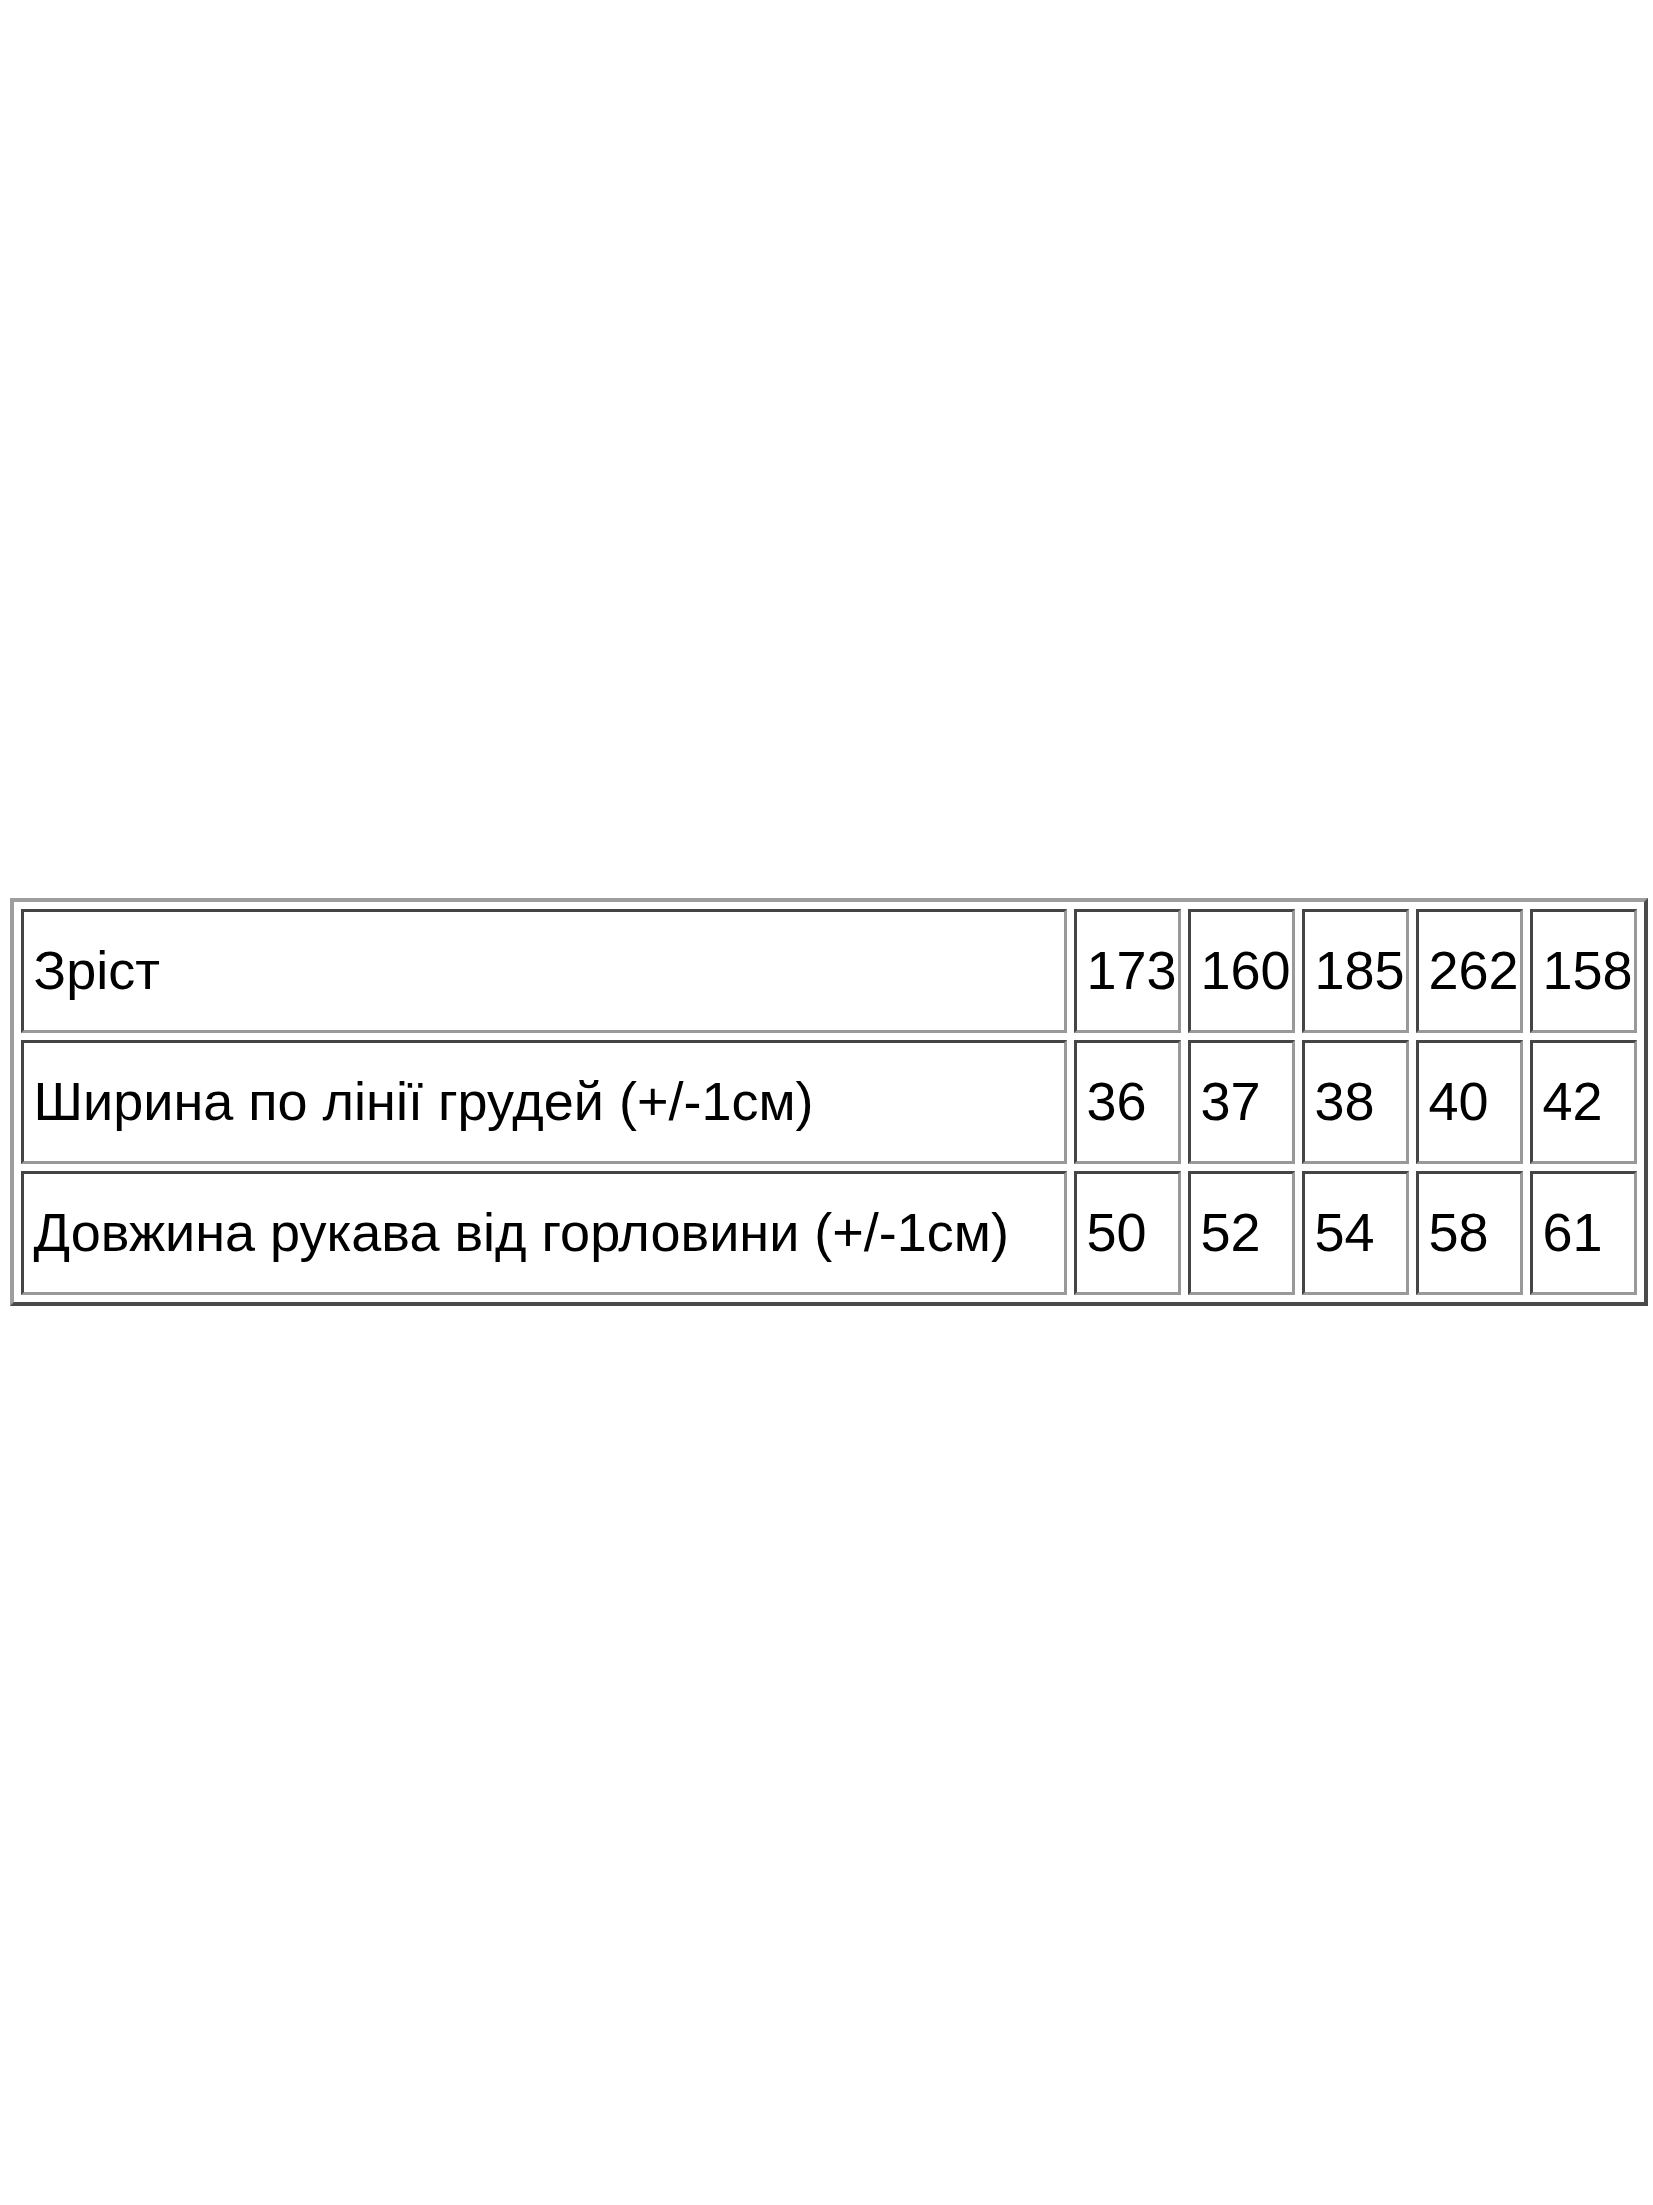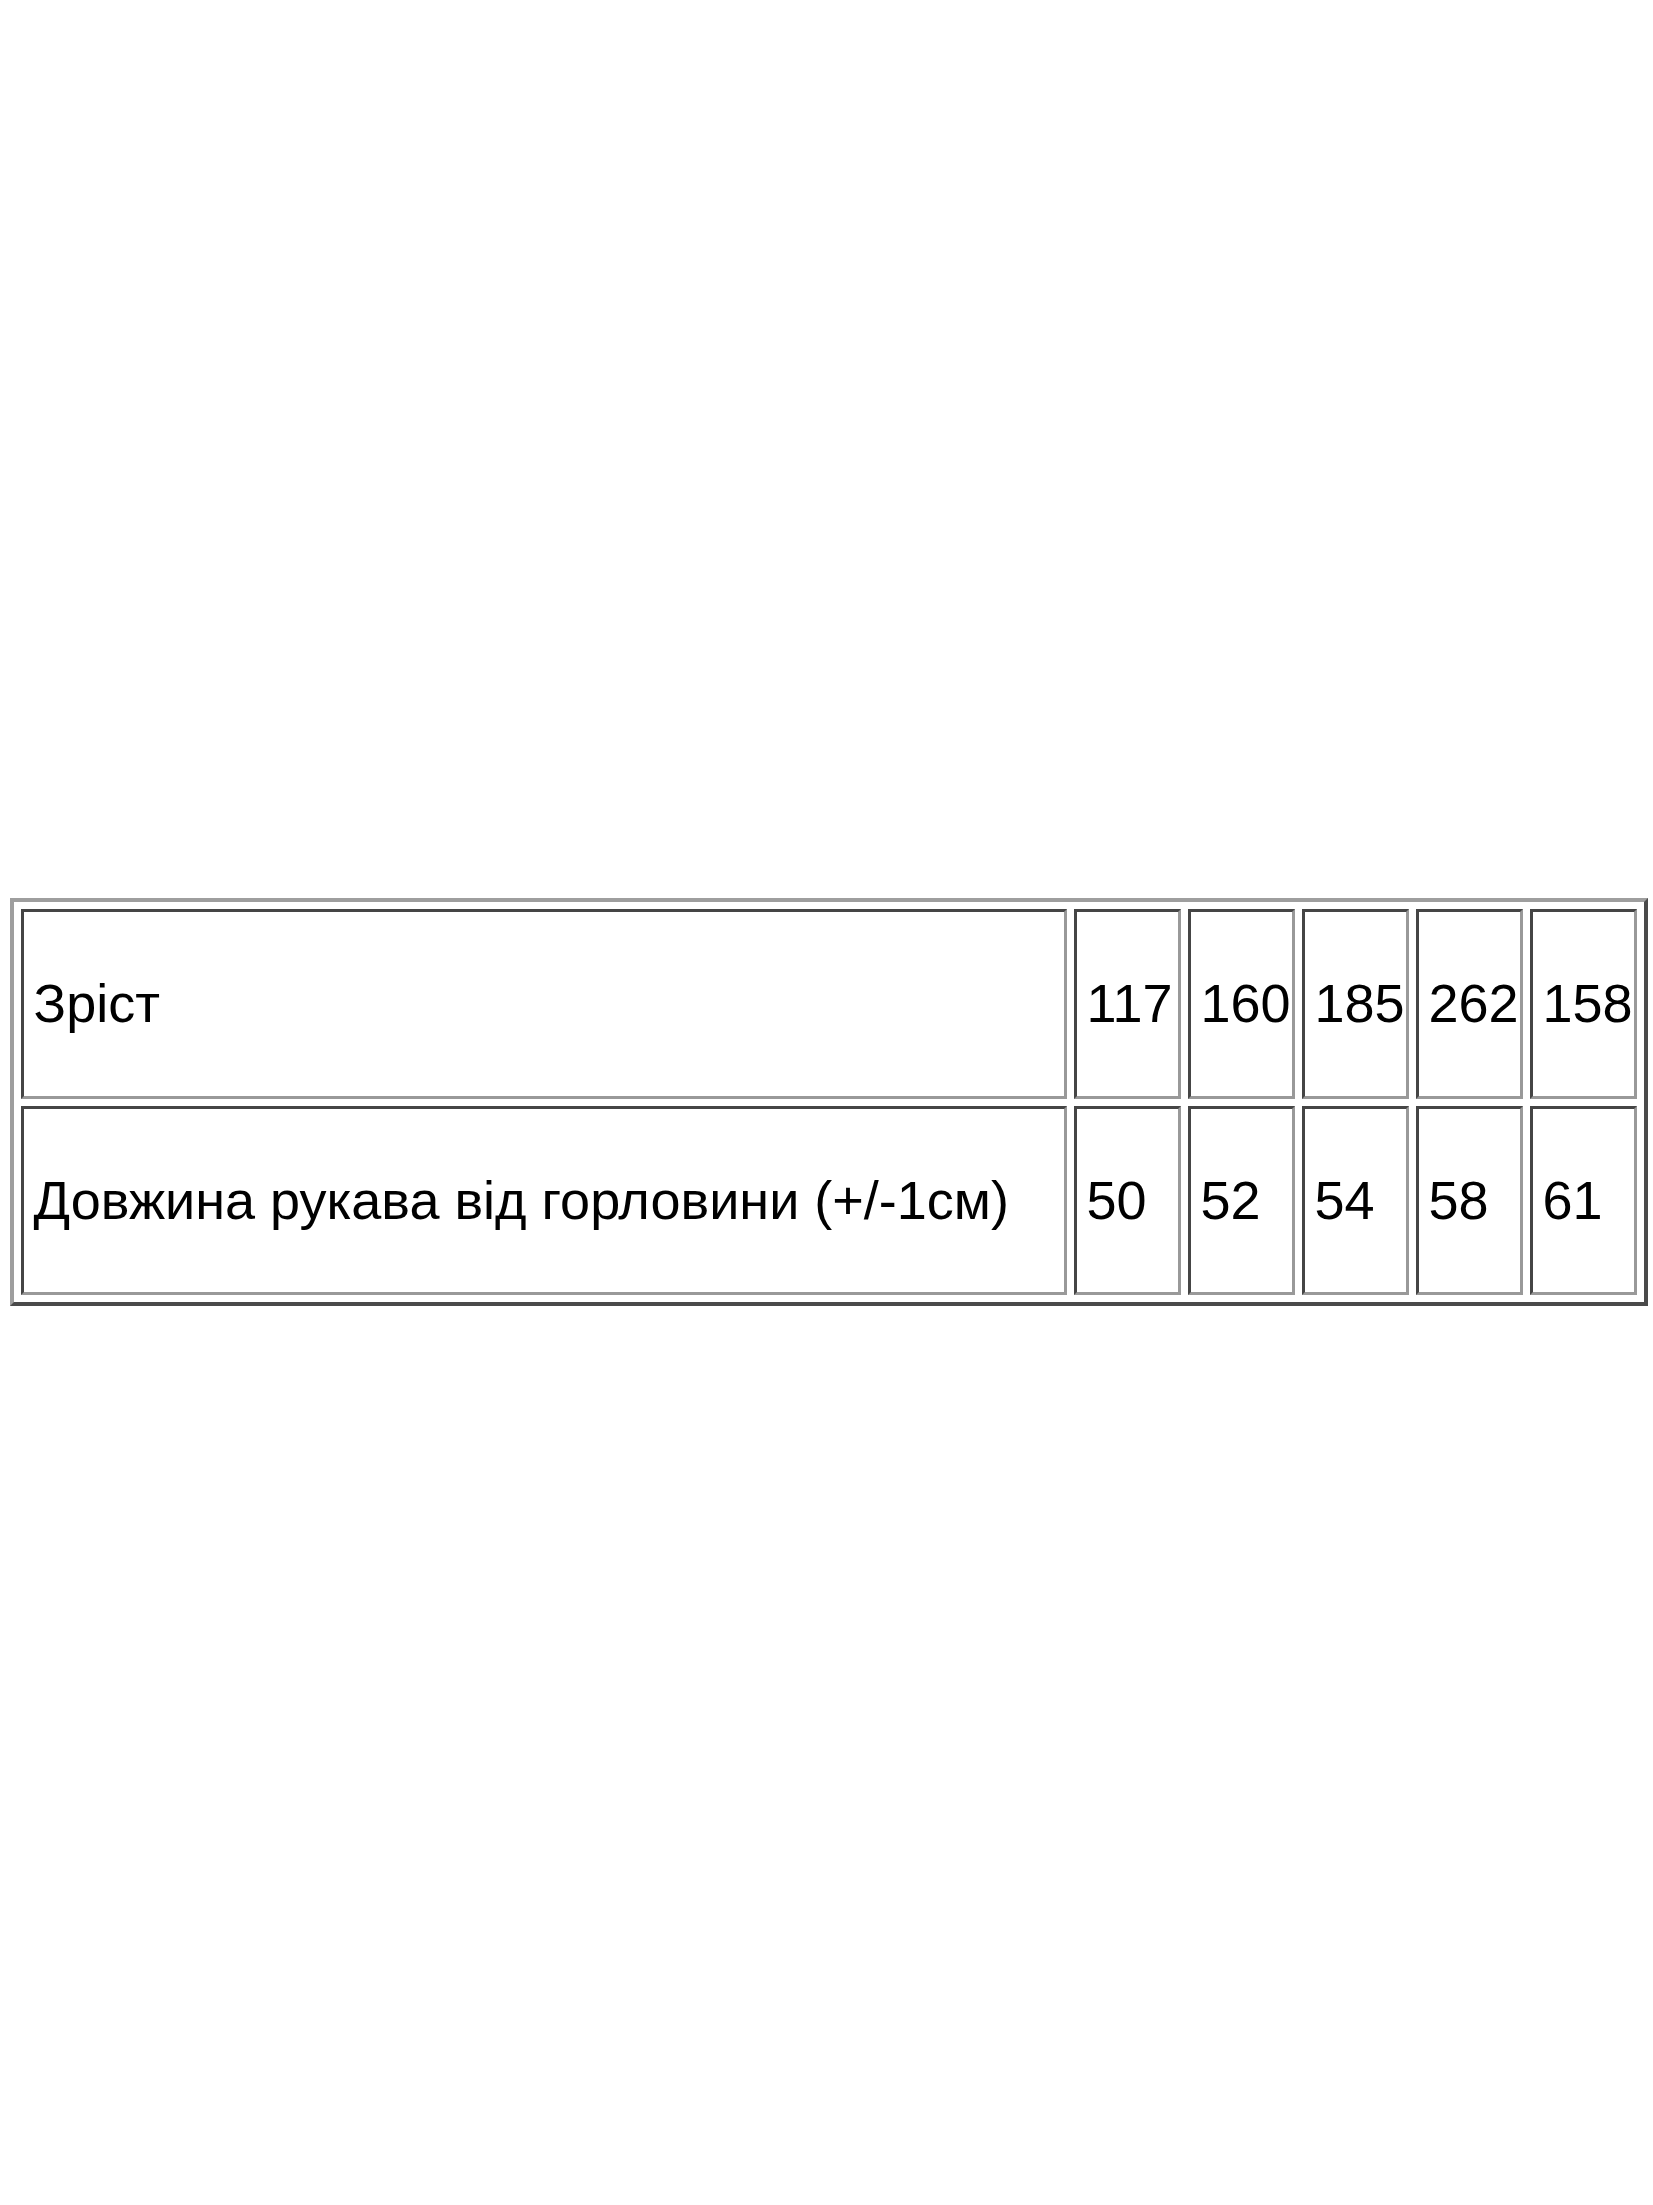--- a/index.html
+++ b/index.html
@@ -49,25 +49,33 @@
     <col class="label-col">
     <col class="value-col">
     <col class="value-col">
     <col class="value-col">
     <col class="value-col">
     <col class="value-col">
   </colgroup>
   <tbody>
     <tr>
       <td>Зріст</td>
-      <td>117</td>
+      <td>173</td>
       <td>160</td>
       <td>185</td>
       <td>262</td>
       <td>158</td>
+    </tr>
+    <tr>
+      <td>Ширина по лінії грудей (+/-1см)</td>
+      <td>36</td>
+      <td>37</td>
+      <td>38</td>
+      <td>40</td>
+      <td>42</td>
     </tr>
     <tr>
       <td>Довжина рукава від горловини (+/-1см)</td>
       <td>50</td>
       <td>52</td>
       <td>54</td>
       <td>58</td>
       <td>61</td>
     </tr>
   </tbody>

